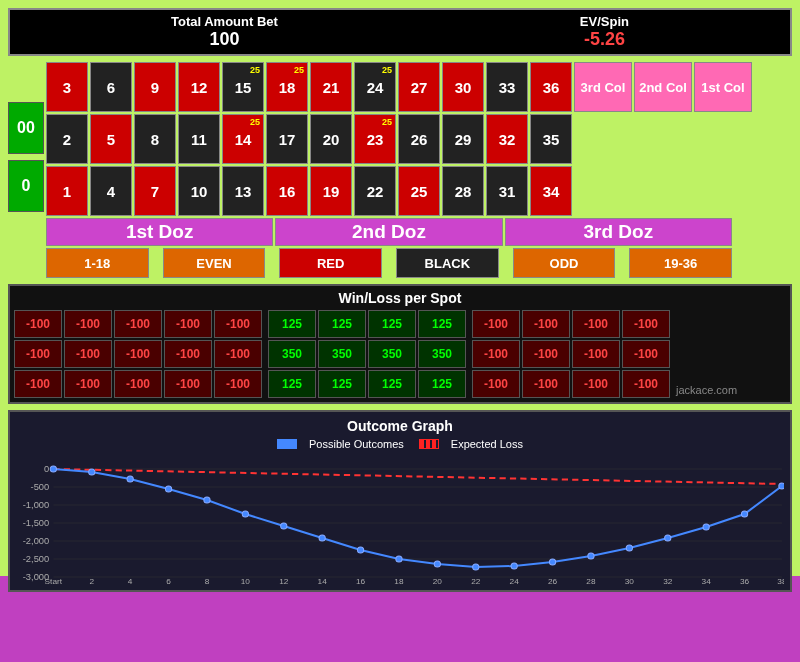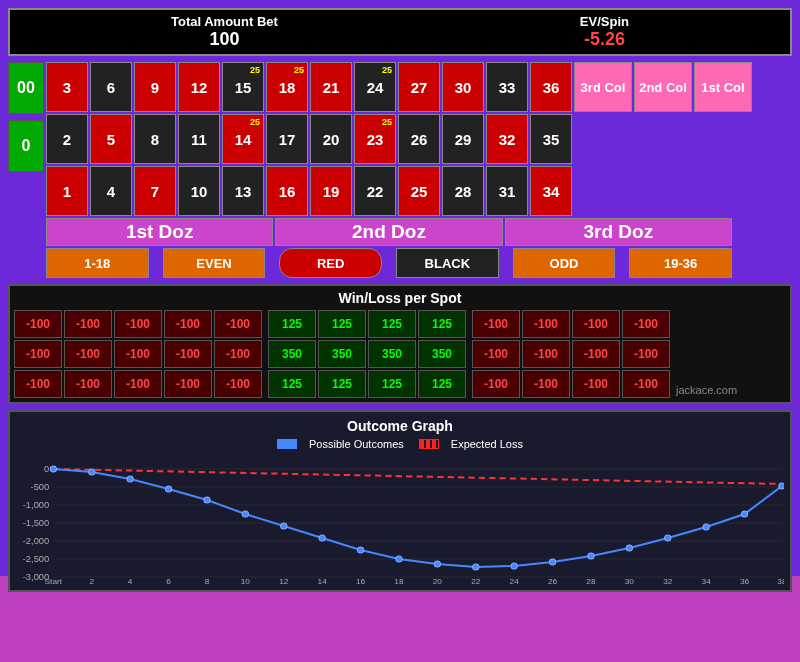--- a/index.html
+++ b/index.html
@@ -7,21 +7,21 @@
       width: 800px;
       height: 662px;
       background: #c040c0;
       font-family: Arial, sans-serif;
       overflow: hidden;
     }
 
     .main-container {
       width: 800px;
       height: 576px;
-      background: #6d28d9;
+      background: #bef264;
       padding: 8px;
       display: flex;
       flex-direction: column;
       gap: 6px;
     }
 
     
     .stats-row {
       display: flex;
       justify-content: space-around;
@@ -49,20 +49,21 @@
     .roulette-section {
       display: flex;
       flex-direction: row;
       gap: 0;
     }
 
     .left-zeros {
       display: flex;
       flex-direction: column;
       gap: 2px;
+      margin-top: 40px;
     }
 
     .zero-cell {
       width: 36px;
       height: 52px;
       background: #00aa00;
       color: white;
       font-size: 16px;
       font-weight: bold;
       display: flex;
@@ -146,21 +147,21 @@
       color: white;
       font-size: 13px;
       font-weight: bold;
       display: flex;
       align-items: center;
       justify-content: center;
       border: 1px solid #888;
       cursor: pointer;
     }
     .outside-cell.orange { background: #dd6600; }
-    .outside-cell.red-bg { background: #cc0000; border-radius: 13px; }
+    .outside-cell.red-bg { background: #cc0000; }
     .outside-cell.dark { background: #222; }
 
     
     .winloss-section {
       background: #111;
       border: 2px solid #555;
       padding: 4px;
     }
 
     .winloss-title {

